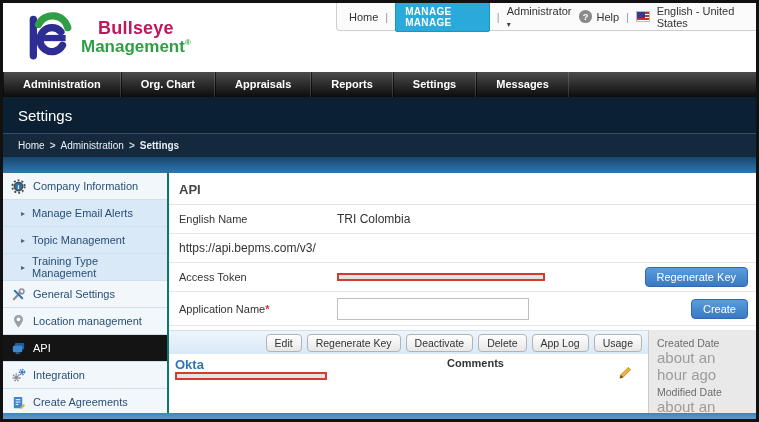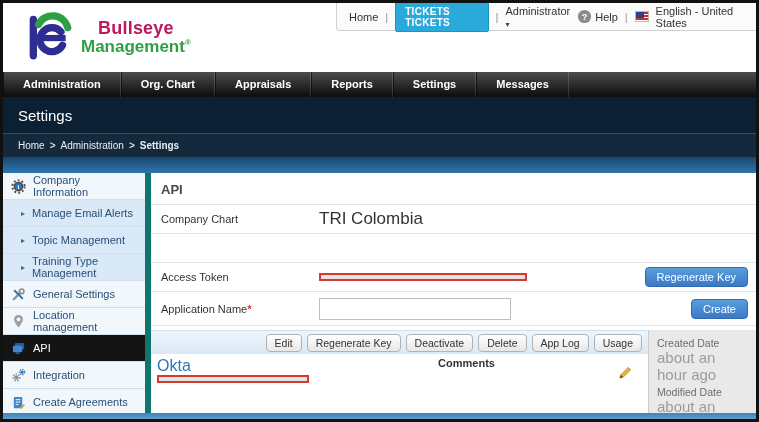--- a/index.html
+++ b/index.html
@@ -45,37 +45,37 @@
   .title-band { height:36px; background:#0c2034; display:flex; align-items:center; padding:0 15px; }
   .page-title { color:#fff; font-size:15px; }
   .crumb-band { height:24px; background:#15293d; border-top:1px solid #32506b;
     display:flex; align-items:center; padding:0 15px; gap:5px; font-size:10px; color:#e8eef4; }
   .crumb { cursor:pointer; }
   .crumb.last { font-weight:bold; }
   .crumb-sep { font-weight:bold; color:#cdd8e2; }
   .blue-strip { height:16px; background:linear-gradient(180deg,#17476f,#2f76ae); }
   
   .body { display:flex; height:246px; }
-  .sidebar { width:148px; background:#eaf3fb; border-right:6px solid #0f766e; overflow:hidden; }
+  .sidebar { width:166px; background:#eaf3fb; border-right:2px solid #0f766e; overflow:hidden; }
   .side-item {
     display:flex; align-items:center; gap:7px; height:27px; padding:0 8px;
     background:#f2f7fc; border-bottom:1px solid #cfe0ef; font-size:11px; color:#2a4e77; cursor:pointer;
   }
   .side-item.sub { background:#d9e9f7; padding-left:18px; }
   .side-item.selected { background:#141414; color:#fff; }
   .side-icon { width:15px; height:15px; flex:0 0 15px; display:inline-block; }
   .tri { color:#47617d; font-size:8px; flex:0 0 auto; }
   
   .main { flex:1; background:#fff; position:relative; display:flex; flex-direction:column; }
   .panel-head { font-size:13px; font-weight:bold; color:#474747; padding:9px 10px 7px; border-bottom:1px solid #e2e2e2; }
   .frow { display:flex; align-items:center; min-height:29px; border-bottom:1px solid #e6e6e6;
     padding:0 10px; position:relative; }
   .flabel { width:158px; font-size:11px; color:#333; flex:0 0 158px; }
   .req { color:#d03030; font-weight:bold; }
-  .fvalue { font-size:17px; color:#333; }
+  .fvalue { font-size:12px; color:#333; }
   .redact-box { border:2px solid #d23b2f; background:#e3e3e3; padding:2px 3px; }
   .blurline { height:6px; width:100%;
     background:repeating-linear-gradient(90deg,#8f8f8f 0 2px,#cfcfcf 2px 4px,#a9a9a9 4px 7px,#dcdcdc 7px 9px);
     filter:blur(1.1px); }
   .blurline + .blurline { margin-top:2px; }
   .tok-access { width:208px; }
   .tok-okta { width:152px; }
   .name-input { width:192px; height:22px; border:1px solid #bfbfbf; font-size:11px; padding:0 4px; background:#fff; }
   .btn-blue {
     background:linear-gradient(180deg,#5b9dda,#3a79c6); border:1px solid #2f68af; color:#fff;
@@ -89,21 +89,21 @@
   .meta-label { font-size:10.5px; color:#6d6d6d; margin-top:3px; }
   .meta-value { font-size:15px; color:#9c9c9c; }
   .toolbar { height:24px; background:linear-gradient(180deg,#eef5fc,#d9e9f7); border-top:1px solid #cfe0ef;
     display:flex; align-items:center; justify-content:flex-end; gap:5px; padding:0 114px 0 6px; }
   .btn-gray {
     background:linear-gradient(180deg,#ffffff,#e7e7e7); border:1px solid #b3b3b3; border-radius:4px;
     font-size:10.5px; color:#333; padding:2px 8px; cursor:pointer; white-space:nowrap;
   }
   .datarow { display:flex; align-items:flex-start; padding:3px 114px 3px 6px; }
   .app-cell { width:168px; flex:0 0 168px; }
-  .app-link { font-size:16px; color:#2d77b4; font-weight:normal; cursor:pointer; }
+  .app-link { font-size:13px; color:#2d77b4; font-weight:bold; cursor:pointer; }
   .comments-cell { flex:1; text-align:center; }
   .comments-h { font-size:11px; font-weight:bold; color:#333; }
   .comments-v { font-size:10.5px; color:#8a8a8a; }
   .pencil-cell { width:34px; flex:0 0 34px; display:flex; justify-content:center; padding-top:8px; cursor:pointer; }
   .bottom-bar { position:absolute; left:0; right:0; bottom:0; height:6px;
     background:linear-gradient(180deg,#3f83bd,#5e9ccd); }
 </style>
 </head>
 <body>
 
@@ -118,21 +118,21 @@
         <line x1="17" y1="25" x2="39" y2="25" stroke="#2d2d94" stroke-width="6"></line>
       </svg>
       <div class="logo-text">
         <div class="logo-line1">Bullseye</div>
         <div class="logo-line2"><span>Management</span><span class="logo-reg">®</span></div>
       </div>
     </div>
     <div class="utilbar">
       <span class="util-link">Home</span>
       <span class="util-sep">|</span>
-      <span class="btn-tickets">TICKETS TICKETS</span>
+      <span class="btn-tickets">MANAGE MANAGE</span>
       <span class="util-sep">|</span>
       <span class="util-link"><span>Administrator</span> <span class="caret">▾</span></span>
       <span class="help-wrap">
         <svg class="side-icon" viewBox="0 0 16 16" width="14" height="14">
             <circle cx="8" cy="8" r="7" fill="#8a8a8a"></circle>
             <text x="8" y="11.5" text-anchor="middle" font-size="10" font-weight="bold" fill="#fff" font-family="Liberation Sans, sans-serif">?</text>
           </svg>
         <span>Help</span>
       </span>
       <span class="util-sep">|</span>
@@ -229,25 +229,26 @@
             <path d="M9.5 13.5 L13.5 9.5 L15 11 L11 15 Z" fill="#e0a92f"></path>
           </svg>
         <span>Create Agreements</span>
       </div>
     </div>
 
     <div class="main">
       <div class="panel-head">API</div>
 
       <div class="frow">
-        <span class="flabel">Company Chart</span>
+        <span class="flabel">English Name</span>
         <span class="fvalue">TRI Colombia</span>
       </div>
 
       <div class="frow">
+        <span class="fvalue">https://api.bepms.com/v3/</span>
       </div>
 
       <div class="frow">
         <span class="flabel">Access Token</span>
         <span class="redact-box tok-access">
           <span class="blurline"></span>
           <span class="blurline"></span>
         </span>
         <button class="btn-blue">Regenerate Key</button>
       </div>

